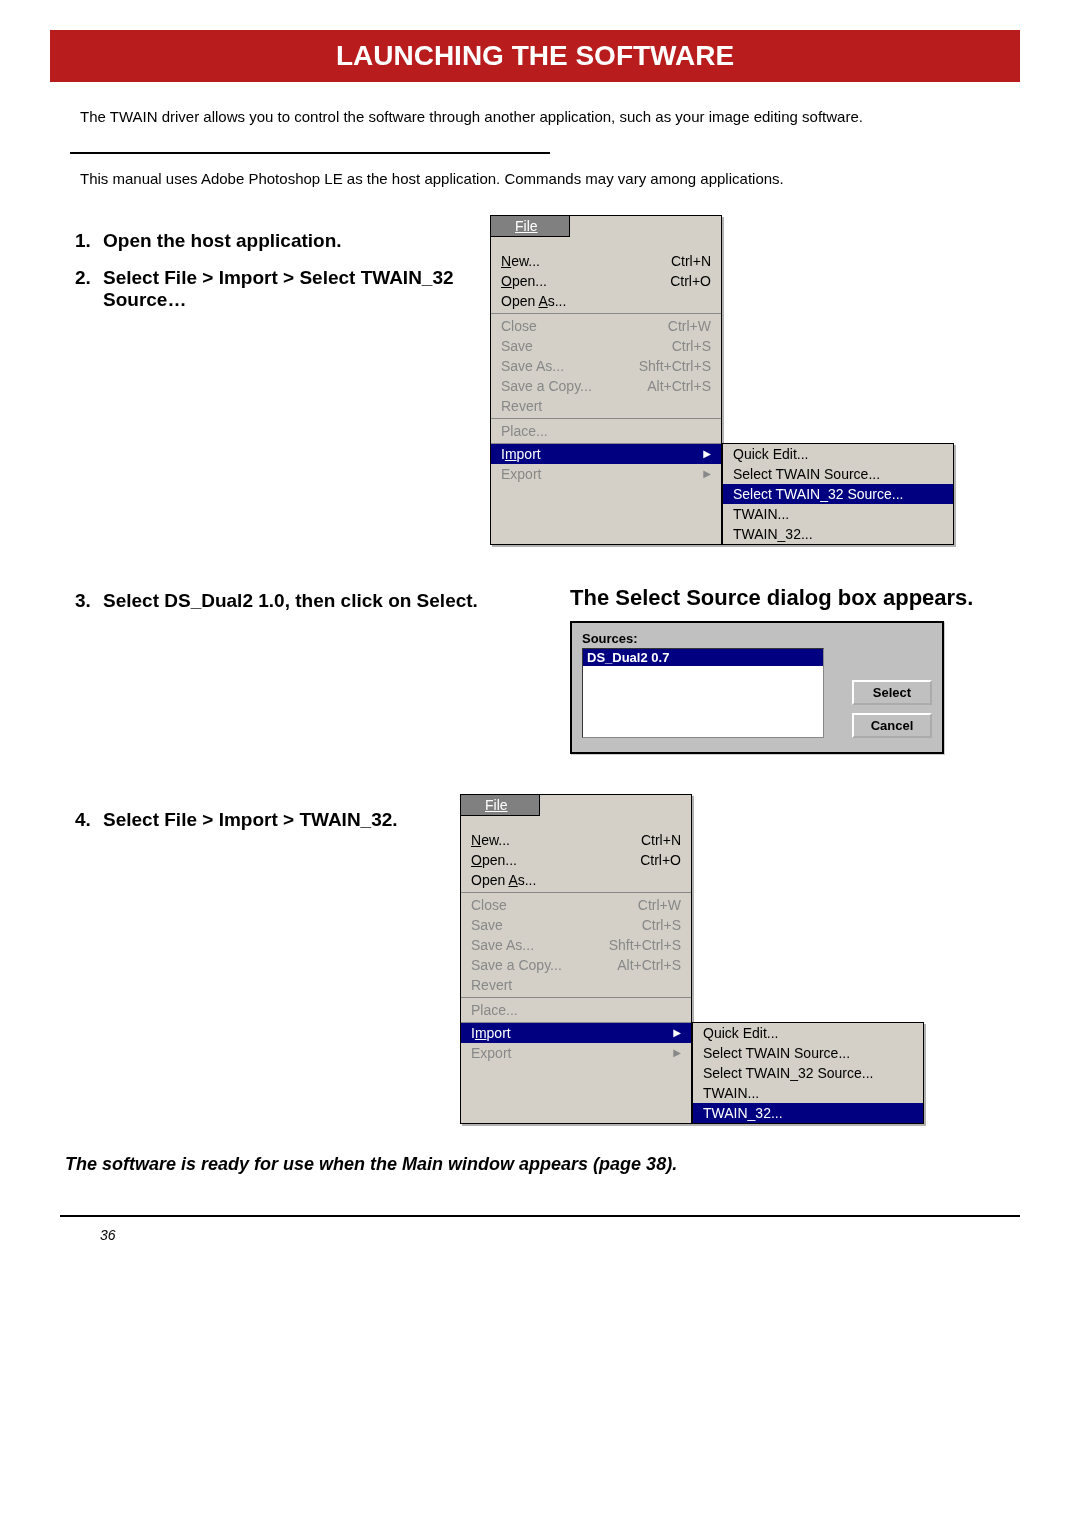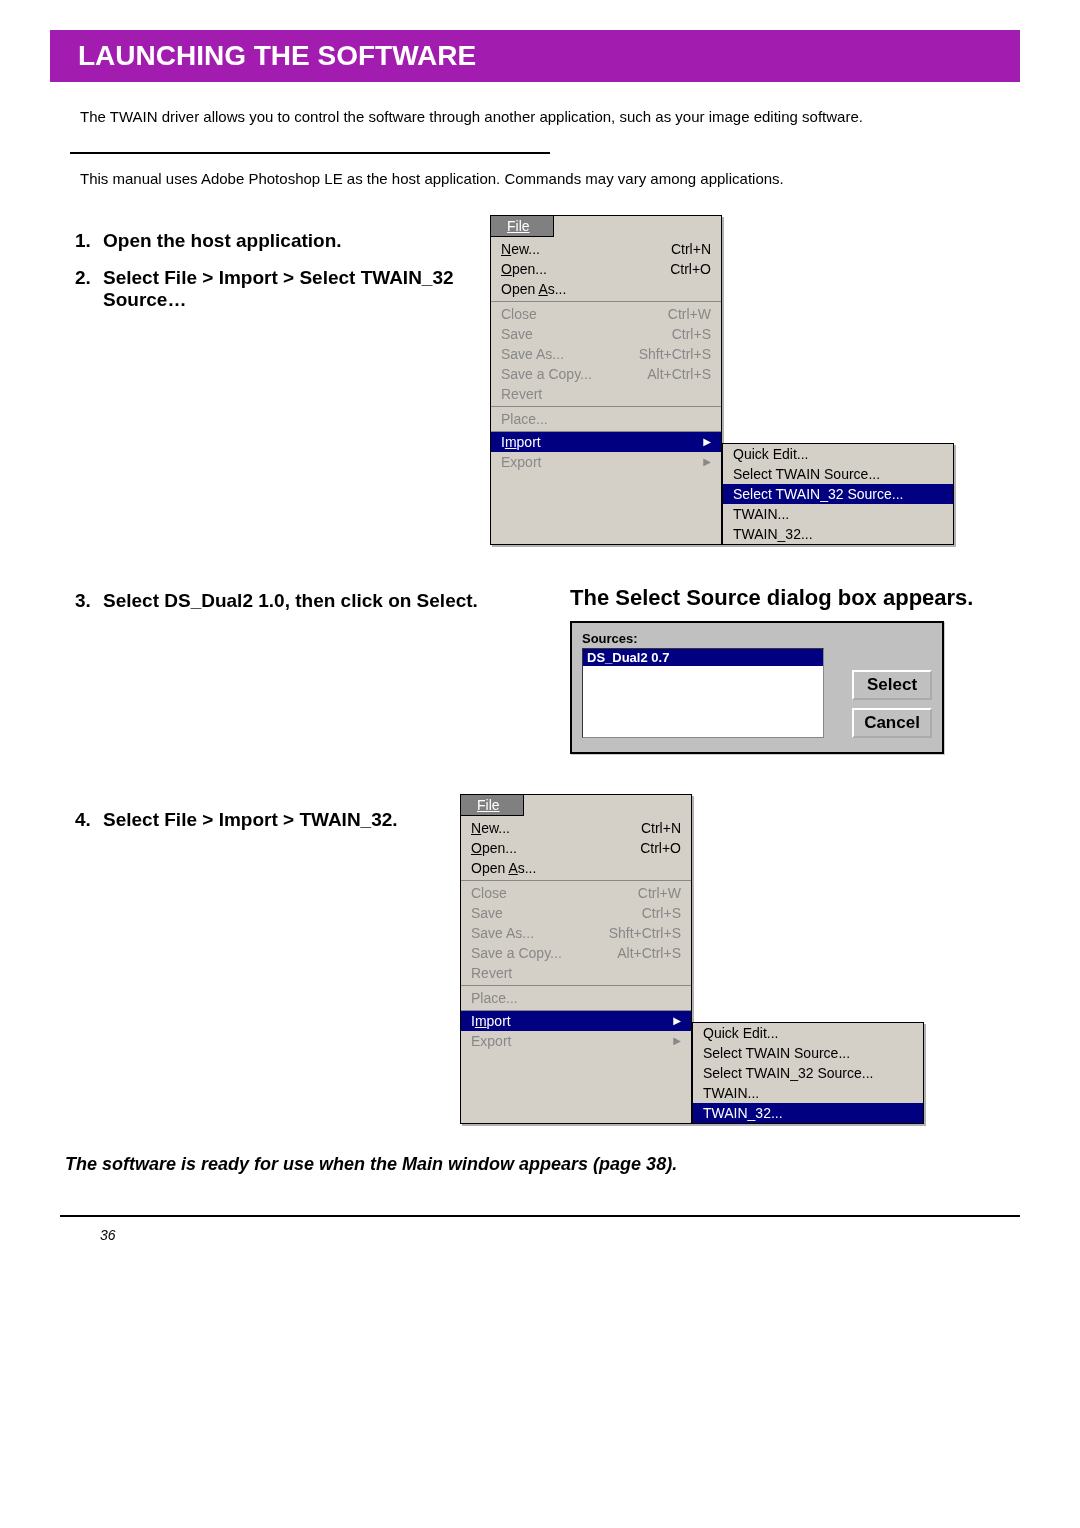--- a/index.html
+++ b/index.html
@@ -6,26 +6,27 @@
     margin: 0;
     padding: 0;
     font-family: Arial, Helvetica, sans-serif;
     background: #fff;
     width: 1080px;
   }
   .page {
     padding: 30px 60px 40px 60px;
   }
   .title-bar {
-    background: #a21caf;
+    background: #b91c1c;
     color: #fff;
     font-size: 28px;
     font-weight: bold;
     padding: 10px 28px;
     margin-left: -10px;
+    text-align: center;
   }
   .body-text {
     font-size: 15px;
     margin: 25px 0 25px 20px;
     line-height: 1.35;
   }
   .subheading {
     font-size: 22px;
     font-weight: bold;
     margin: 10px 0 4px 20px;
@@ -83,24 +84,24 @@
   }
   .file-menu {
     width: 230px;
     border: 1px solid #000;
     background: #d4d0c8;
     box-shadow: 2px 2px 0 rgba(0,0,0,0.3);
   }
   .file-tab {
     background: #808080;
     color: #fff;
-    padding: 2px 16px;
+    padding: 2px 24px;
     width: 30px;
     border: 1px solid #000;
-    margin: -1px 0 0 -1px;
+    margin: -1px 0 12px -1px;
   }
   .menu-section {
     border-bottom: 1px solid #888;
     padding: 2px 0;
   }
   .menu-item {
     display: flex;
     justify-content: space-between;
     padding: 2px 10px;
     color: #000;
@@ -174,21 +175,21 @@
     justify-content: flex-end;
     gap: 8px;
     margin-left: 10px;
   }
   .win-btn {
     background: #c0c0c0;
     border: 2px outset #fff;
     padding: 3px 4px;
     font-weight: bold;
     text-align: center;
-    font-size: 17px;
+    font-size: 13px;
   }
   .u { text-decoration: underline; }
 </style>
 </head>
 <body>
 
 <div class="page">
   <div class="title-bar">LAUNCHING THE SOFTWARE</div>
 
   <p class="body-text">The TWAIN driver allows you to control the software through another application, such as your image editing software.</p>

